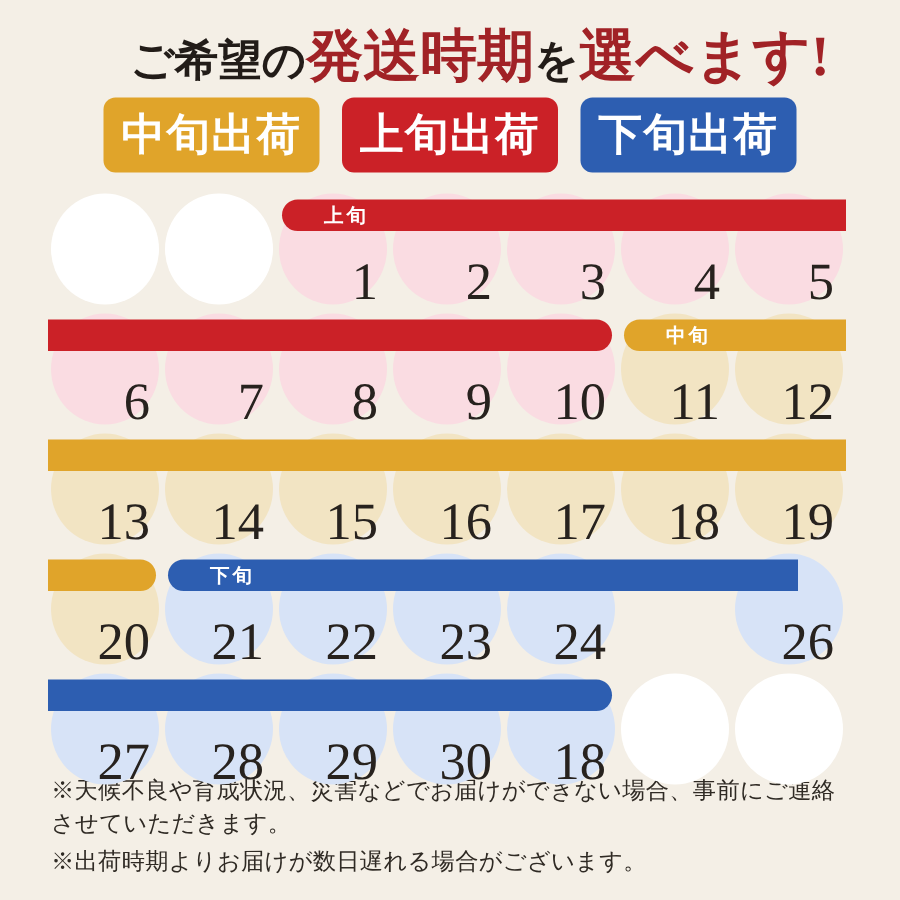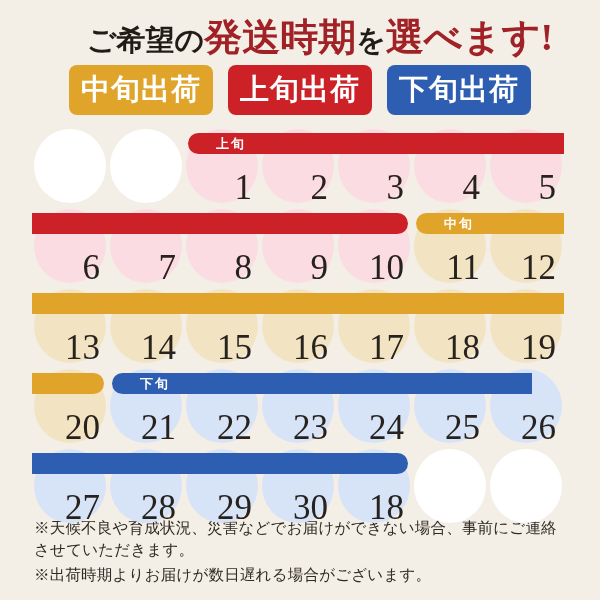--- a/index.html
+++ b/index.html
@@ -170,24 +170,20 @@
           <div class="num">22</div>
         </div>
         <div class="cell" style="left: 228px;">
           <div class="circle fill-late"></div>
           <div class="num">23</div>
         </div>
         <div class="cell" style="left: 304px;">
           <div class="circle fill-late"></div>
           <div class="num">24</div>
         </div>
-        <div class="cell" style="left: 380px;">
-          <div class="circle fill-late"></div>
-          <div class="num">25</div>
-        </div>
         <div class="cell" style="left: 456px;">
           <div class="circle fill-late"></div>
           <div class="num">26</div>
         </div>
         <div class="bar period-mid cap-right" style="left: 0px; width: 72px;"></div>
         <div class="bar period-late cap-left" style="left: 80px; width: 420px;">
           <span class="bar-label">下旬</span>
         </div>
       </div>
       <div class="cal-row" style="top: 320px;">

